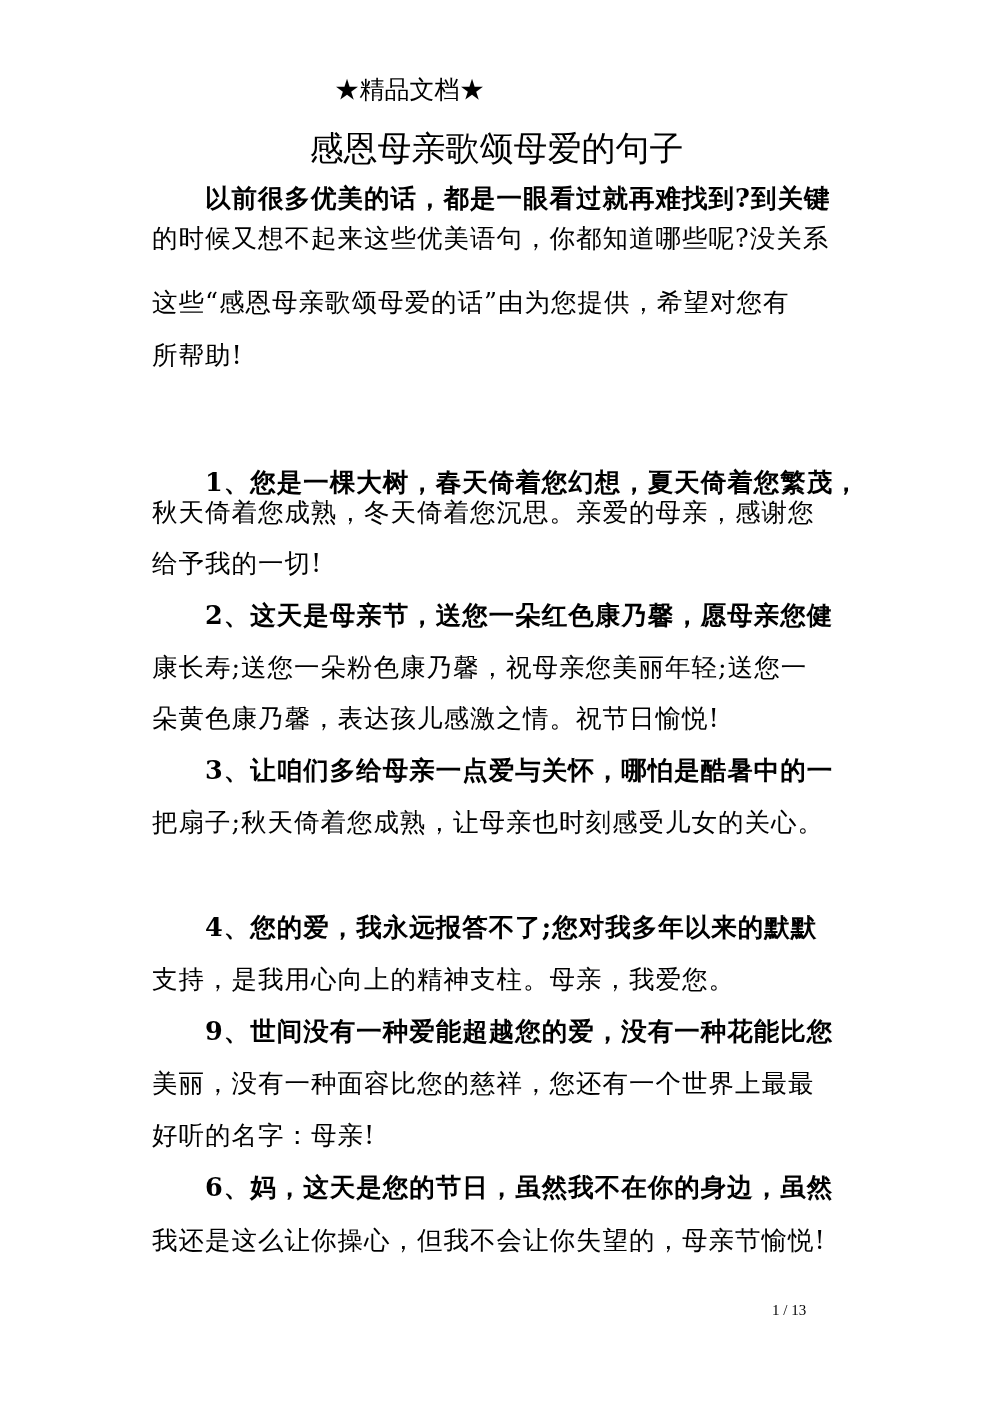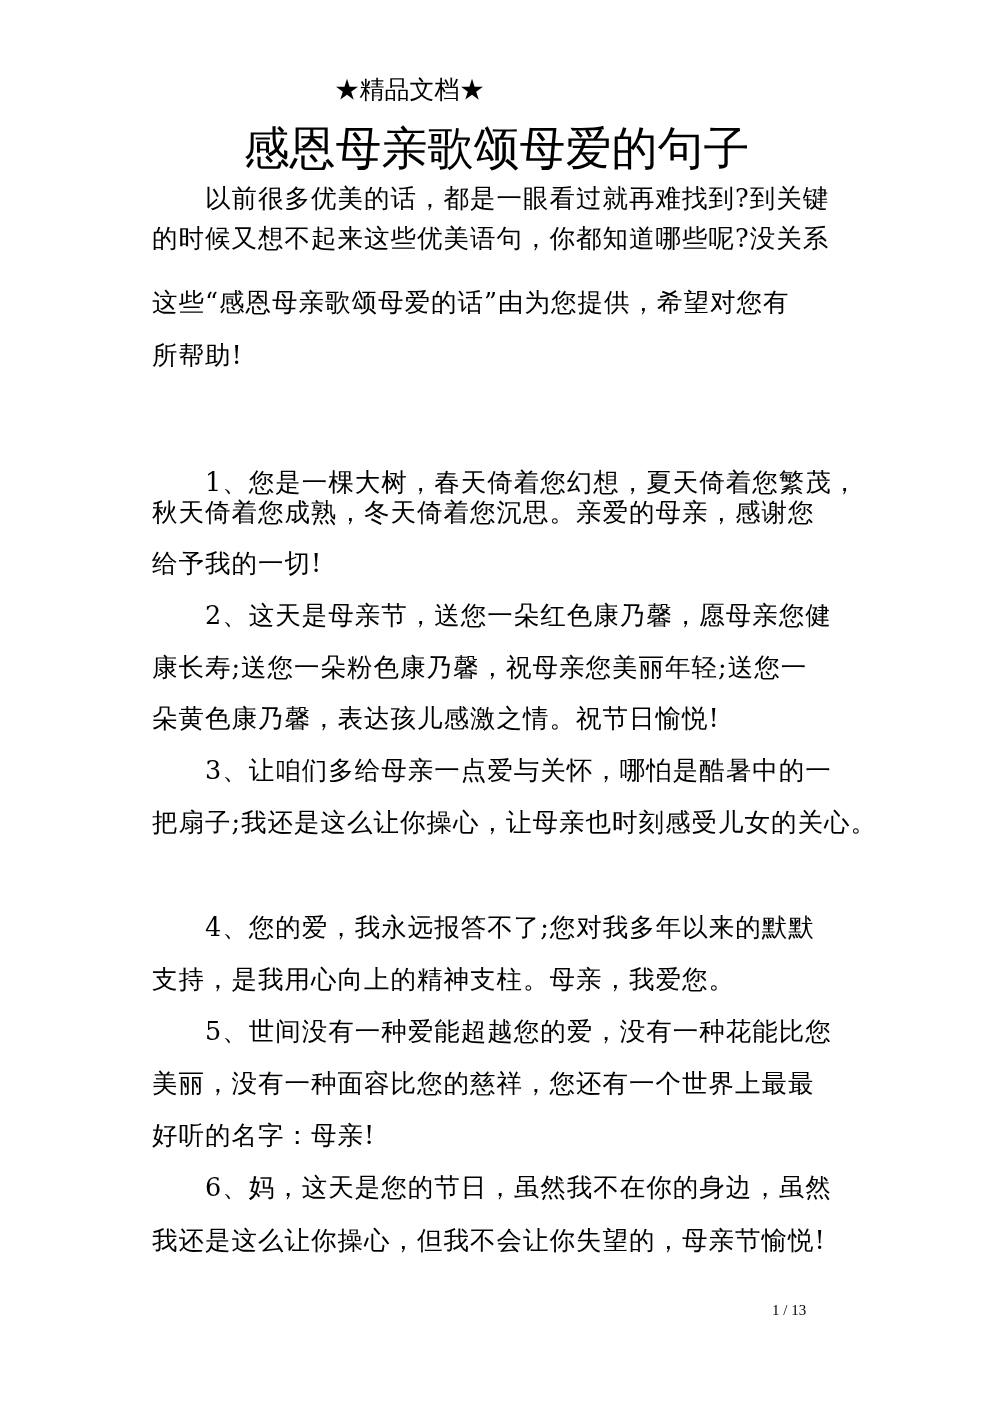--- a/index.html
+++ b/index.html
@@ -2,23 +2,23 @@
 <html><head>
 <meta charset="utf-8">
 <style>
   html, body { margin:0; padding:0; background:#ffffff; }
   body { width:993px; height:1404px; position:relative; overflow:hidden;
          font-family:"DejaVu Serif","Liberation Serif",serif; color:#000; }
   .page { position:absolute; left:0; top:0; width:993px; height:1404px; background:#fff; }
   .header { position:absolute; top:72px; left:0; width:819px; text-align:center;
             font-size:25px; line-height:36px; }
   .title { position:absolute; top:124px; left:0; width:993px; text-align:center;
-           font-size:46px; line-height:48px; font-family:"DejaVu Sans","Liberation Sans",sans-serif; }
+           font-size:34px; line-height:48px; font-family:"DejaVu Sans","Liberation Sans",sans-serif; }
   .line { position:absolute; left:152px; font-size:25.5px; line-height:36px; white-space:nowrap; letter-spacing:1px; }
-  .indent { left:205px; }
+  .indent { left:205px;font-weight:bold; }
   .pagenum { position:absolute; top:1300px; left:772px; font-size:15px; line-height:20px;
              font-family:"Liberation Serif",serif; }
 </style>
 </head>
 <body>
 
 <div class="page">
   <div class="header">★精品文档★</div>
   <div class="title">感恩母亲歌颂母爱的句子</div>
 
@@ -29,26 +29,26 @@
 
   <div class="line indent" style="top:464px">1、您是一棵大树，春天倚着您幻想，夏天倚着您繁茂，</div>
   <div class="line" style="top:494px">秋天倚着您成熟，冬天倚着您沉思。亲爱的母亲，感谢您</div>
   <div class="line" style="top:545px">给予我的一切!</div>
 
   <div class="line indent" style="top:597px">2、这天是母亲节，送您一朵红色康乃馨，愿母亲您健</div>
   <div class="line" style="top:649px">康长寿;送您一朵粉色康乃馨，祝母亲您美丽年轻;送您一</div>
   <div class="line" style="top:700px">朵黄色康乃馨，表达孩儿感激之情。祝节日愉悦!</div>
 
   <div class="line indent" style="top:752px">3、让咱们多给母亲一点爱与关怀，哪怕是酷暑中的一</div>
-  <div class="line" style="top:804px">把扇子;我还是这么让你操心，让母亲也时刻感受儿女的关心。</div>
+  <div class="line" style="top:804px">把扇子;秋天倚着您成熟，让母亲也时刻感受儿女的关心。</div>
 
   <div class="line indent" style="top:909px">4、您的爱，我永远报答不了;您对我多年以来的默默</div>
   <div class="line" style="top:961px">支持，是我用心向上的精神支柱。母亲，我爱您。</div>
 
-  <div class="line indent" style="top:1013px">5、世间没有一种爱能超越您的爱，没有一种花能比您</div>
+  <div class="line indent" style="top:1013px">9、世间没有一种爱能超越您的爱，没有一种花能比您</div>
   <div class="line" style="top:1065px">美丽，没有一种面容比您的慈祥，您还有一个世界上最最</div>
   <div class="line" style="top:1117px">好听的名字：母亲!</div>
 
   <div class="line indent" style="top:1169px">6、妈，这天是您的节日，虽然我不在你的身边，虽然</div>
   <div class="line" style="top:1222px">我还是这么让你操心，但我不会让你失望的，母亲节愉悦!</div>
 
   <div class="pagenum">1 / 13</div>
 </div>
 
 </body></html>

